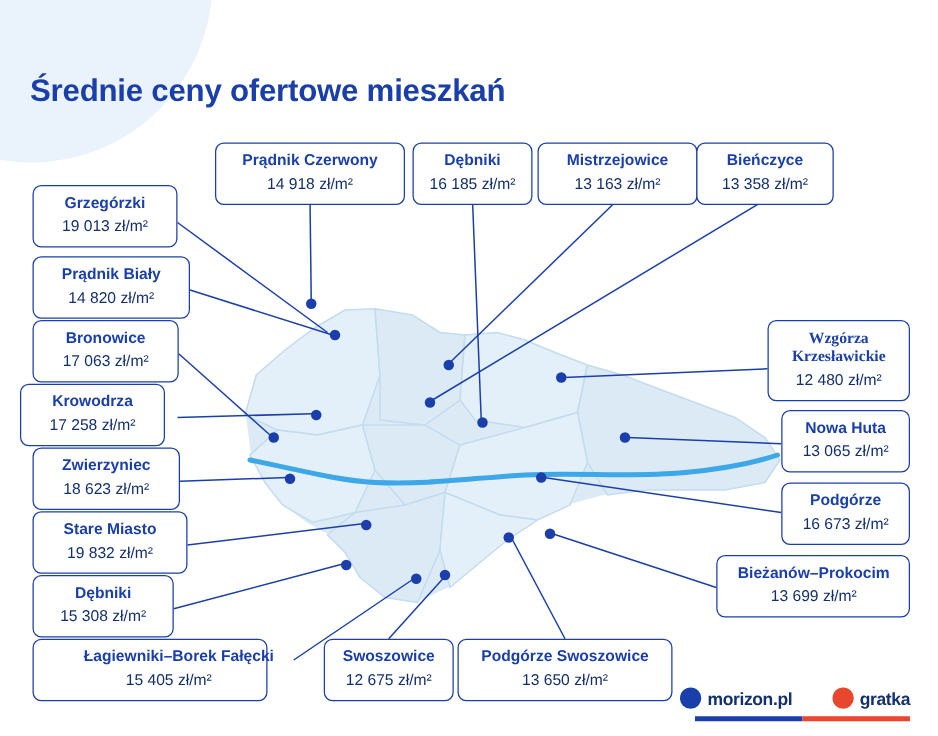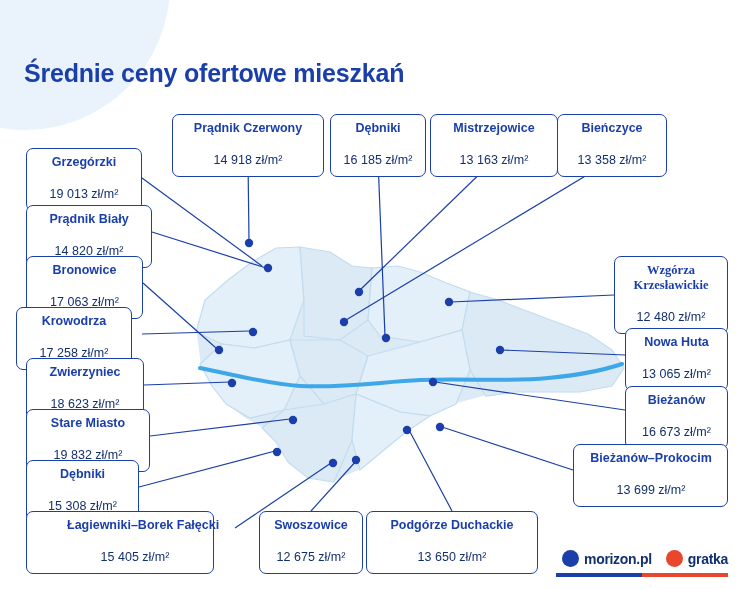--- a/index.html
+++ b/index.html
@@ -55,30 +55,30 @@
     font-size: 12.5px;
     font-weight: bold;
     line-height: 1.2;
   }
   .label .price {
     display: block;
     color: #13306e;
     font-size: 12.5px;
     font-weight: normal;
     line-height: 1.35;
-    margin-top: 16px;
+    margin-top: 3px;
   }
 
   #footer-logos {
     position: absolute;
     right: 22px;
     bottom: 22px;
     display: flex;
     align-items: center;
-    gap: 14px;
+    gap: 32px;
     z-index: 7;
   }
   .logo { display: flex; align-items: center; gap: 5px; }
   .logo-mark {
     width: 17px; height: 17px;
     border-radius: 50%;
     display: inline-block;
   }
   .logo-mark.morizon { background: #1b3faa; }
   .logo-mark.gratka { background: #e8462d; }
@@ -208,29 +208,29 @@
 </div>
 <div class="label" style="left:614px; top:256px; width:114px;">
   <span class="name" style="white-space:normal;font-family:Liberation Serif, serif;">Wzgórza Krzesławickie</span>
   <span class="price">12 480 zł/m²</span>
 </div>
 <div class="label" style="left:625px; top:328px; width:103px;">
   <span class="name">Nowa Huta</span>
   <span class="price">13 065 zł/m²</span>
 </div>
 <div class="label" style="left:625px; top:386px; width:103px;">
-  <span class="name">Bieżanów</span>
+  <span class="name">Podgórze</span>
   <span class="price">16 673 zł/m²</span>
 </div>
 <div class="label" style="left:573px; top:444px; width:155px;padding-left:11px;">
   <span class="name">Bieżanów–Prokocim</span>
   <span class="price">13 699 zł/m²</span>
 </div>
 <div class="label" style="left:366px; top:511px; width:172px;">
-  <span class="name">Podgórze Duchackie</span>
+  <span class="name">Podgórze Swoszowice</span>
   <span class="price">13 650 zł/m²</span>
 </div>
 <div class="label" style="left:259px; top:511px; width:104px;">
   <span class="name">Swoszowice</span>
   <span class="price">12 675 zł/m²</span>
 </div>
 
 <div id="footer-logos">
   <div class="logo">
     <span class="logo-mark morizon"></span>

